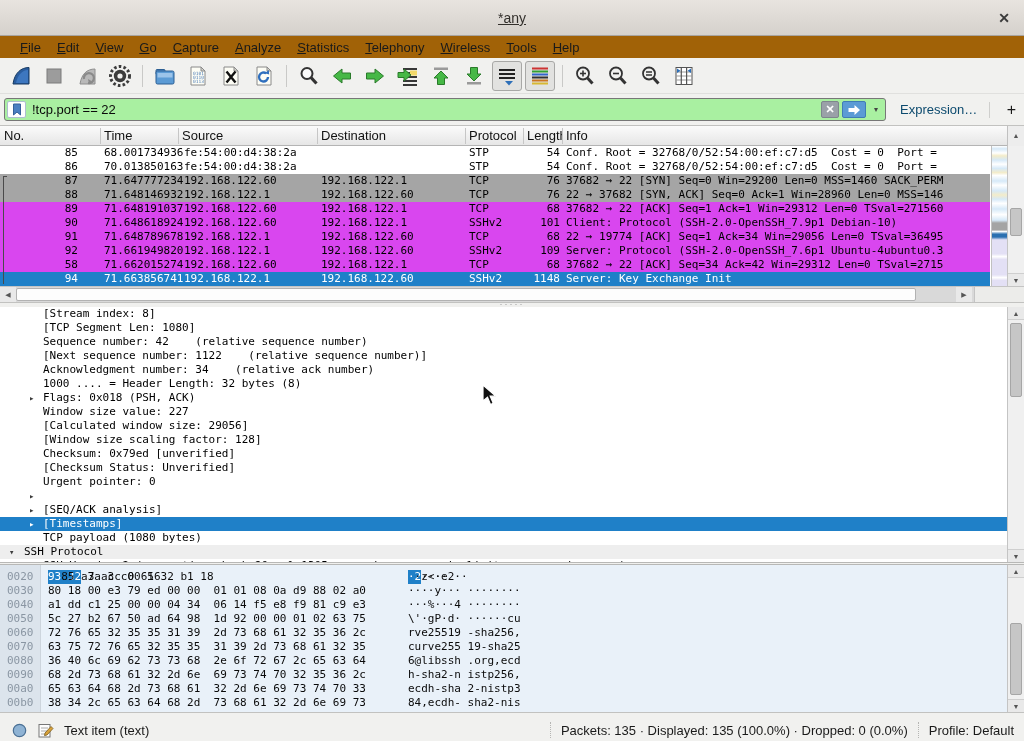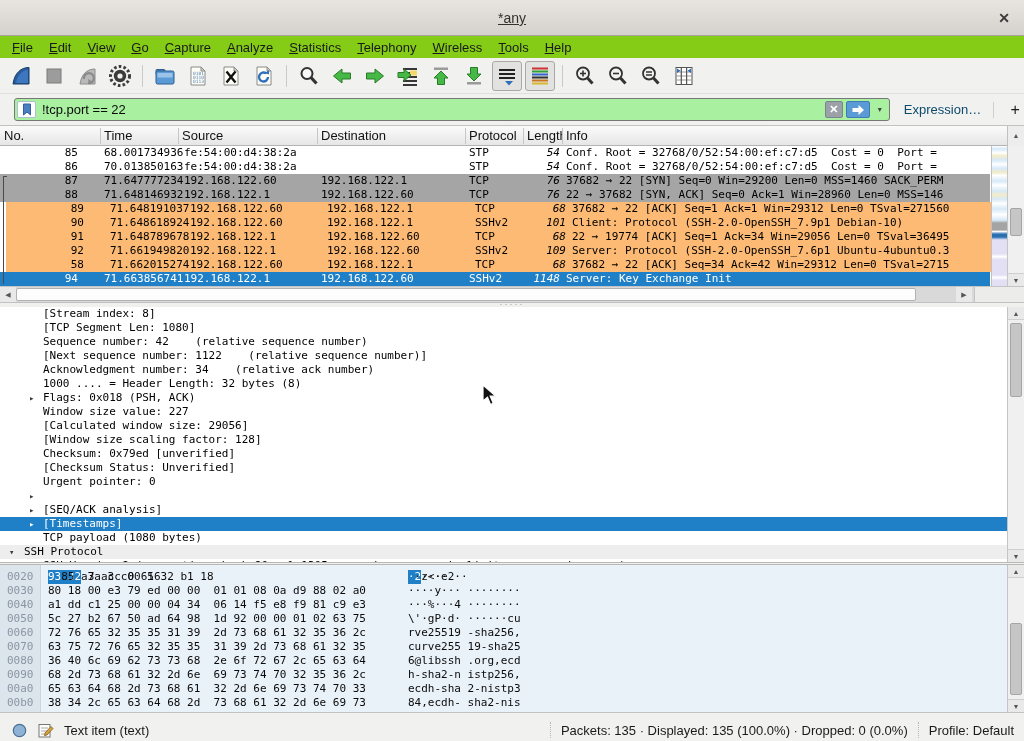--- a/index.html
+++ b/index.html
@@ -12,35 +12,35 @@
 
   
   .titlebar { height:36px; background:linear-gradient(#e8e4df,#d5d1cc);
     border-bottom:1px solid #a8a49f; position:relative; }
   .titlebar .title { position:absolute; left:0; right:0; top:10px; text-align:center;
     font-size:14px; color:#33302c;text-decoration:underline; }
   .titlebar .close { position:absolute; right:10px; top:8px; width:20px; height:20px;
     text-align:center; line-height:20px; font-size:14px; font-weight:bold; color:#3a3a3a; cursor:default; }
 
   
-  .menubar { height:22px; display:flex; align-items:center; padding-left:4px;
-    background:#84cc16; }
+  .menubar { height:22px; display:flex; align-items:center; padding-left:12px;
+    background:#a16207; }
   .menu-item { font-size:13px; color:#1a1a1a; padding:2px 8px; }
   .menu-item::first-letter { text-decoration:underline; }
 
   
   .toolbar { height:36px; display:flex; align-items:center; padding-left:6px; gap:3px;
     background:#f1f1ef; border-bottom:1px solid #e0e0de; }
   .tbtn { width:30px; height:30px; display:flex; align-items:center; justify-content:center;
     border:1px solid transparent; border-radius:3px; }
   .tbtn.pressed { background:#e2e2e0; border-color:#a8a8a6; }
   .tsep { width:1px; height:22px; background:#c9c9c7; margin:0 4px; }
 
   
-  .filterbar { height:32px; display:flex; align-items:center; padding-left:14px;
+  .filterbar { height:32px; display:flex; align-items:center; padding-left:4px;
     background:#f1f1ef; border-bottom:1px solid #c2c2c0; }
   .filter-box { width:882px; height:23px; background:#a9f0a1; border:1px solid #777;
     border-radius:3px; display:flex; align-items:center; padding:0 2px; }
   .fav-btn { width:19px; height:17px; background:#fff; border:1px solid #aebfd0;
     border-radius:2px; display:flex; align-items:center; justify-content:center; margin-right:6px; }
   .filter-text { flex:1; font-size:13px; color:#0a0a0a; }
   .clear-btn { width:18px; height:17px; background:#9aa1a8; border:1px solid #7e868d; border-radius:2px;
     color:#fff; font-size:11px; font-weight:bold; text-align:center; line-height:15px; margin-right:3px; }
   .apply-btn { width:24px; height:17px; background:#5b9bd5; border:1px solid #3f7cb5; border-radius:2px;
     display:flex; align-items:center; justify-content:center; margin-right:3px; }
@@ -61,25 +61,25 @@
 
   .plist-body { height:140px; position:relative; background:#fff; }
   .prow { height:14px; line-height:14px; font-family:"DejaVu Sans Mono",monospace;
     font-size:11px; position:relative; white-space:pre; width:990px; color:#000; }
   .prow span { position:absolute; top:0; }
   .prow .no   { left:0; width:78px; text-align:right; }
   .prow .time { left:104px; }
   .prow .src  { left:184px; }
   .prow .dst  { left:321px; }
   .prow .proto{ left:469px; }
-  .prow .len  { left:472px; width:88px; text-align:right;font-style:italic; }
+  .prow .len  { left:472px; width:88px; text-align:right; }
   .prow .info { left:566px; width:422px; overflow:hidden; }
   .prow.white{ background:#ffffff; }
   .prow.gray { background:#a5a5a5; }
-  .prow.lav  { background:#fdba74;margin-left:6px; }
+  .prow.lav  { background:#d946ef; }
   .prow.sel  { background:#1f80c8; color:#fff; }
   .related-line { position:absolute; left:3px; top:30px; width:1px; height:108px; background:#4a4a4a; }
   .related-line::before { content:''; position:absolute; left:0; top:0; width:4px; height:1px; background:#4a4a4a; }
 
   .minimap { position:absolute; right:17px; top:146px; width:16px; height:140px;
     border-left:1px solid #c0c0c0;
     background:linear-gradient(to bottom,
       #ffffff 0%, #d6e9f8 2%, #ffffff 5%, #f3ecca 7%, #d6e9f8 10%, #ffffff 13%,
       #d6e9f8 16%, #f3ecca 19%, #ffffff 21%, #d6e9f8 25%, #ffffff 28%, #d6e9f8 32%,
       #f3ecca 35%, #d6e9f8 38%, #ffffff 41%, #d6e9f8 45%, #ffffff 49%, #d6e9f8 53%,

